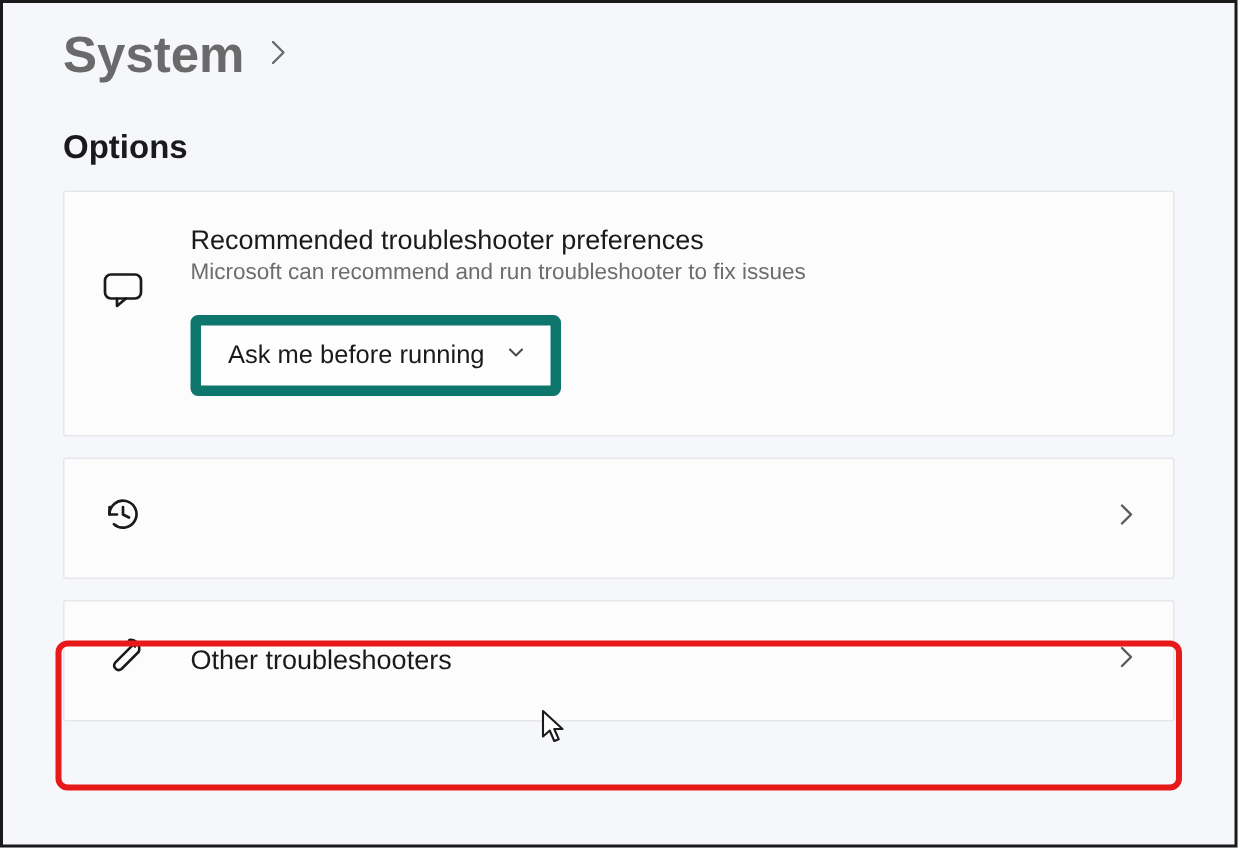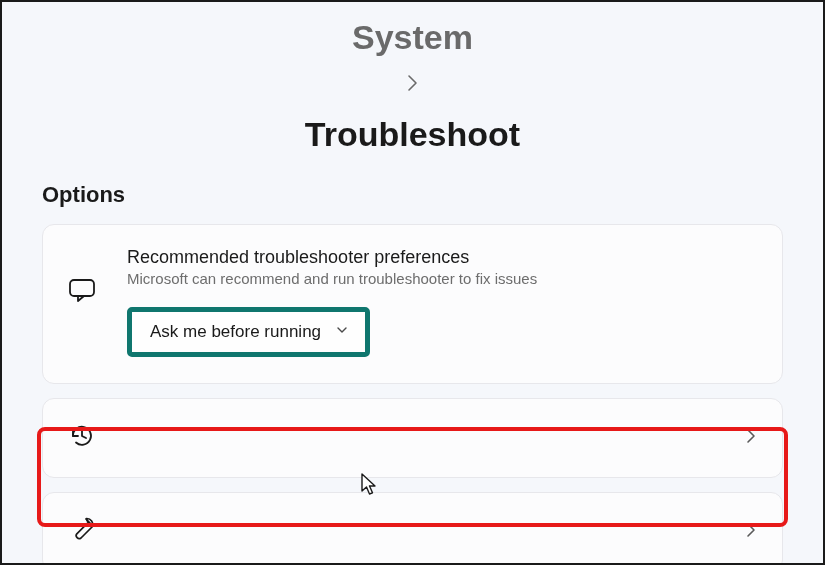--- a/index.html
+++ b/index.html
@@ -13,21 +13,20 @@
       height: 565px;
       background: #f5f7fb;
       border: 2px solid #1a1a1a;
       position: relative;
     }
     .breadcrumb {
       padding: 16px 40px 0 40px;
       display: flex;
       align-items: center;
       gap: 16px;
-      flex-direction: column;
     }
     .breadcrumb-parent {
       font-size: 34px;
       font-weight: 600;
       color: #6a6a6a;
     }
     .breadcrumb-sep {
       font-size: 22px;
       color: #6a6a6a;
       font-weight: 400;
@@ -45,21 +44,21 @@
     }
     .cards {
       padding: 0 40px;
       display: flex;
       flex-direction: column;
       gap: 14px;
     }
     .card {
       background: #fcfcfd;
       border: 1px solid #e7e7eb;
-      border-radius: 12px;
+      border-radius: 2px;
       display: flex;
       align-items: center;
       padding: 22px 24px;
       position: relative;
     }
     .card-tall {
       align-items: flex-start;
       padding: 22px 24px 26px 24px;
     }
     .icon-col {
@@ -86,21 +85,21 @@
       font-size: 15px;
       color: #6d6d6d;
       margin-top: 2px;
     }
     .dropdown {
       margin-top: 20px;
       display: inline-flex;
       align-items: center;
       gap: 14px;
       background: #fefefe;
-      border: 5px solid #0f766e;
+      border: 7px solid #0f766e;
       border-radius: 5px;
       padding: 10px 16px 10px 18px;
       font-size: 17px;
       color: #1a1a1a;
       cursor: default;
     }
     .chevron-right {
       margin-left: auto;
       flex-shrink: 0;
       color: #5a5a5a;
@@ -125,21 +124,20 @@
 </head>
 <body>
 
 <div class="breadcrumb">
   <span class="breadcrumb-parent">System</span>
   <span class="breadcrumb-sep">
     <svg width="14" height="20" viewBox="0 0 14 20">
         <path d="M3 3 L10 10 L3 17" stroke="#6a6a6a" stroke-width="1.6" fill="none" stroke-linecap="round" stroke-linejoin="round"></path>
       </svg>
   </span>
-  <span class="breadcrumb-current">Troubleshoot</span>
 </div>
 
 <div class="section-header">Options</div>
 
 <div class="cards">
 
   <div class="card card-tall">
     <div class="icon-col">
       <span>
         <svg width="30" height="30" viewBox="0 0 30 30">
@@ -181,20 +179,23 @@
 
   <div class="card">
     <div class="icon-col">
       <span>
         <svg width="30" height="30" viewBox="0 0 30 30">
           <path d="M19.5 3.5 a6 6 0 0 1 6 8 L14 23 a3 3 0 0 1 -4.2 -4.2 L21.3 7.3 a6 6 0 0 1 -1.8 -3.8 z" stroke="#1a1a1a" stroke-width="1.7" fill="none" stroke-linejoin="round"></path>
           <path d="M19 4 L23 8" stroke="#1a1a1a" stroke-width="1.7" fill="none" stroke-linecap="round"></path>
         </svg>
       </span>
     </div>
+    <div class="card-body">
+      <div class="card-title">Other troubleshooters</div>
+    </div>
     <span class="chevron-right">
       <svg width="14" height="20" viewBox="0 0 14 20">
           <path d="M4 4 L10 10 L4 16" stroke="#5a5a5a" stroke-width="1.6" fill="none" stroke-linecap="round" stroke-linejoin="round"></path>
         </svg>
     </span>
   </div>
 
 </div>
 
 <div class="highlight-box"></div>

